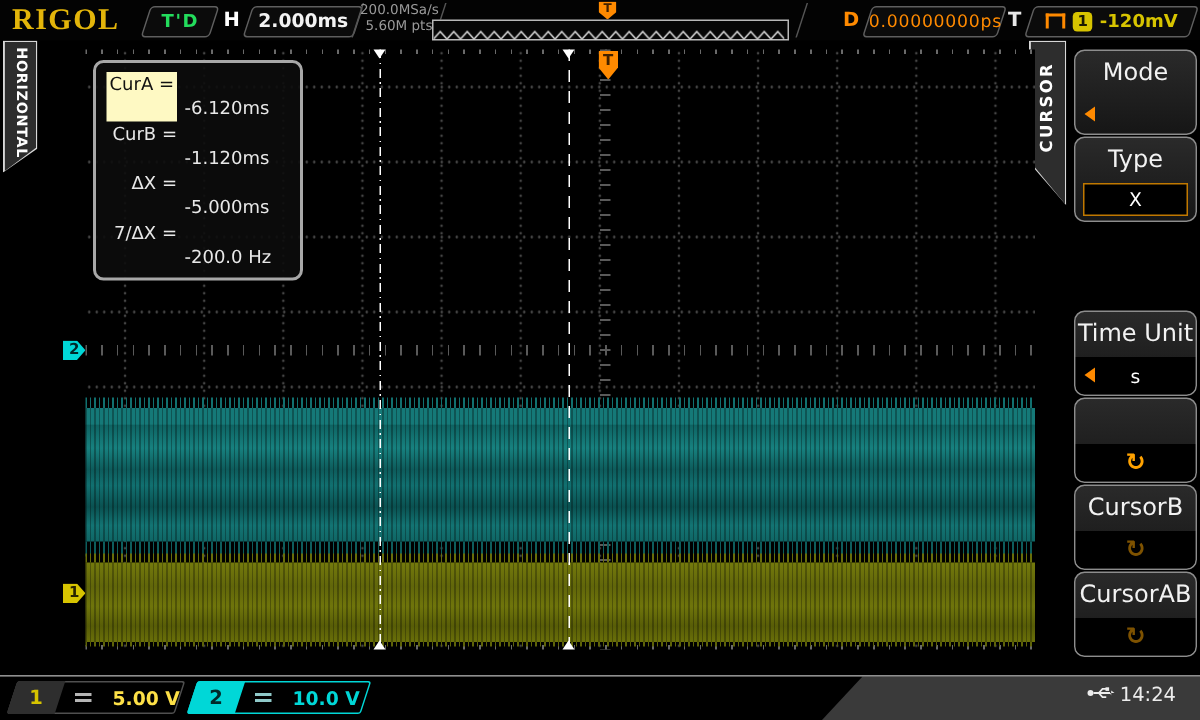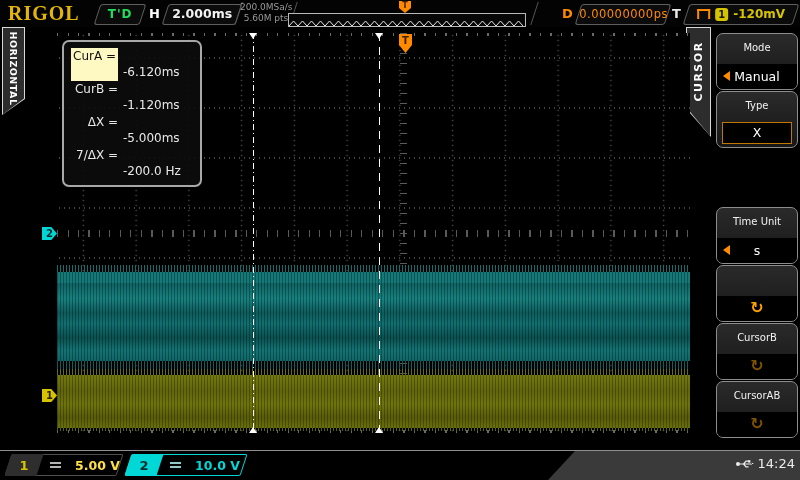--- a/index.html
+++ b/index.html
@@ -116,21 +116,21 @@
 
   
   #meas{position:absolute;left:66px;top:434px;font-family:"DejaVu Sans Mono","Liberation Mono",monospace;
         font-weight:bold;font-size:12.5px;color:#00cfcf;white-space:nowrap;}
   #meas .freq{margin-left:54px;}
 
   
   #menu{position:absolute;left:711px;top:27px;width:89px;height:423px;background:#000;}
   .mbtn{position:absolute;left:5px;width:80px;height:55px;border:1px solid #8d8d8d;border-radius:7px;
         background:linear-gradient(#2a2a2a,#161616);overflow:hidden;}
-  .mbtn .lbl{height:28px;line-height:28px;text-align:center;color:#f2f2f2;font-size:10px;white-space:nowrap;}
+  .mbtn .lbl{height:28px;line-height:28px;text-align:center;color:#f2f2f2;font-size:16px;white-space:nowrap;}
   .mbtn .val{position:absolute;left:0;right:0;bottom:0;height:25px;background:#000;color:#fff;
        font-size:12.5px;line-height:25px;text-align:center;}
   .mbtn .arrow{position:absolute;left:6px;bottom:8px;width:0;height:0;border-top:5px solid transparent;
        border-bottom:5px solid transparent;border-right:7px solid #ff8a00;}
   .mbtn .valbox{position:absolute;left:5px;right:5px;bottom:3px;height:20px;border:1px solid #c07800;
        background:#000;color:#fff;font-size:12.5px;line-height:20px;text-align:center;}
   .mbtn .knob{position:absolute;left:0;right:0;bottom:0;height:25px;background:#000;text-align:center;
        font-size:16px;line-height:24px;font-weight:bold;}
   .knob.bright{color:#ffa200;} .knob.dim{color:#7e5200;}
 
@@ -154,21 +154,21 @@
   #ch2box .bg{border:1px solid #00d7d7;}
   #ch2box .numbg{background:#00d7d7;}
   #ch2box .num{color:#002a2a;}
   #ch2box .scale{color:#00d7d7;}
   .coup{display:inline-flex;flex-direction:column;margin-left:10px;width:11px;}
   .coup i{display:block;height:0;}
   .coup .solid{border-top:2px solid #b5b5b5;}
   .coup .dashed{border-top:2px dashed #b5b5b5;margin-top:2px;}
   #ch2box .coup .solid{border-color:#8fc9c9;}
   #ch2box .coup .dashed{border-color:#8fc9c9;}
-  .clockwrap{position:absolute;right:5px;top:5px;display:flex;align-items:center;gap:3px;}
+  .clockwrap{position:absolute;right:16px;top:5px;display:flex;align-items:flex-start;gap:3px;}
   .clock{color:#ececec;font-size:13px;}
 </style>
 </head>
 <body>
 
 <div id="stage">
 
   <div id="topbar">
     <div class="logo">RIGOL</div>
     <div class="tbox statusbox">
@@ -261,21 +261,20 @@
     <div class="rrow">
       <span class="rlabel">7/ΔX =</span>
       <span class="rvalue">-200.0 Hz</span>
     </div>
   </div>
 
 
   <div id="menu">
     <div class="mbtn" style="top:6px">
       <div class="lbl">Mode</div>
-      <div class="val">Manual</div>
       <div class="arrow"></div>
     </div>
     <div class="mbtn" style="top:64px">
       <div class="lbl">Type</div>
       <div class="valbox">X</div>
     </div>
     <div class="mbtn" style="top:180px">
       <div class="lbl">Time Unit</div>
       <div class="val">s</div>
       <div class="arrow"></div>

